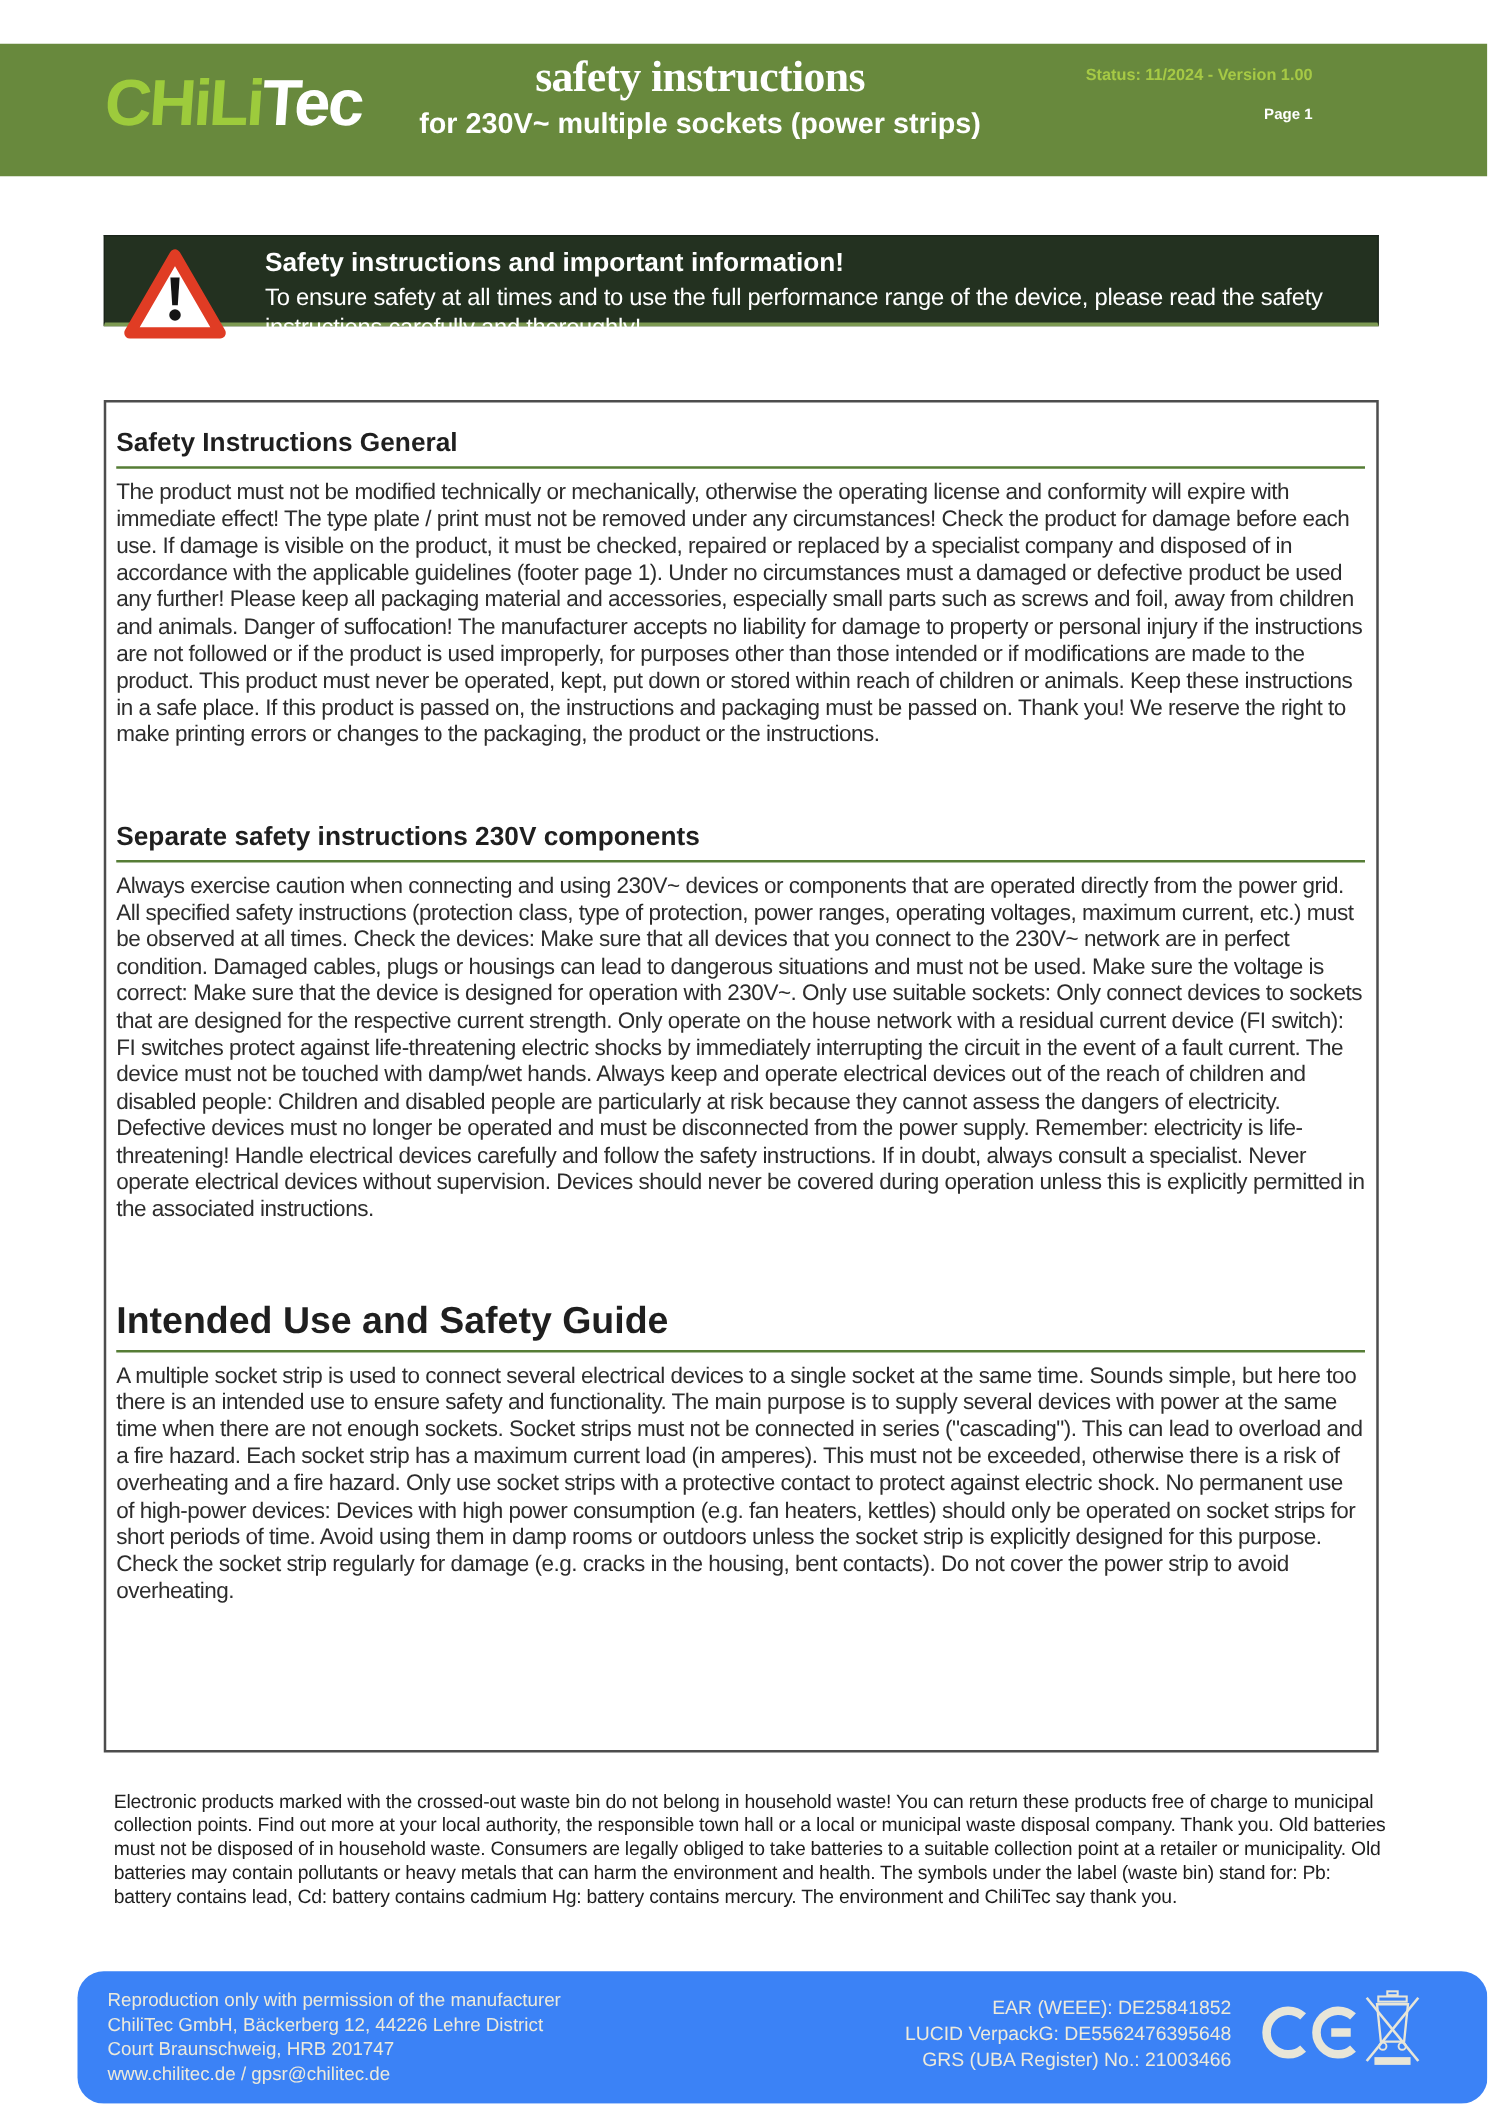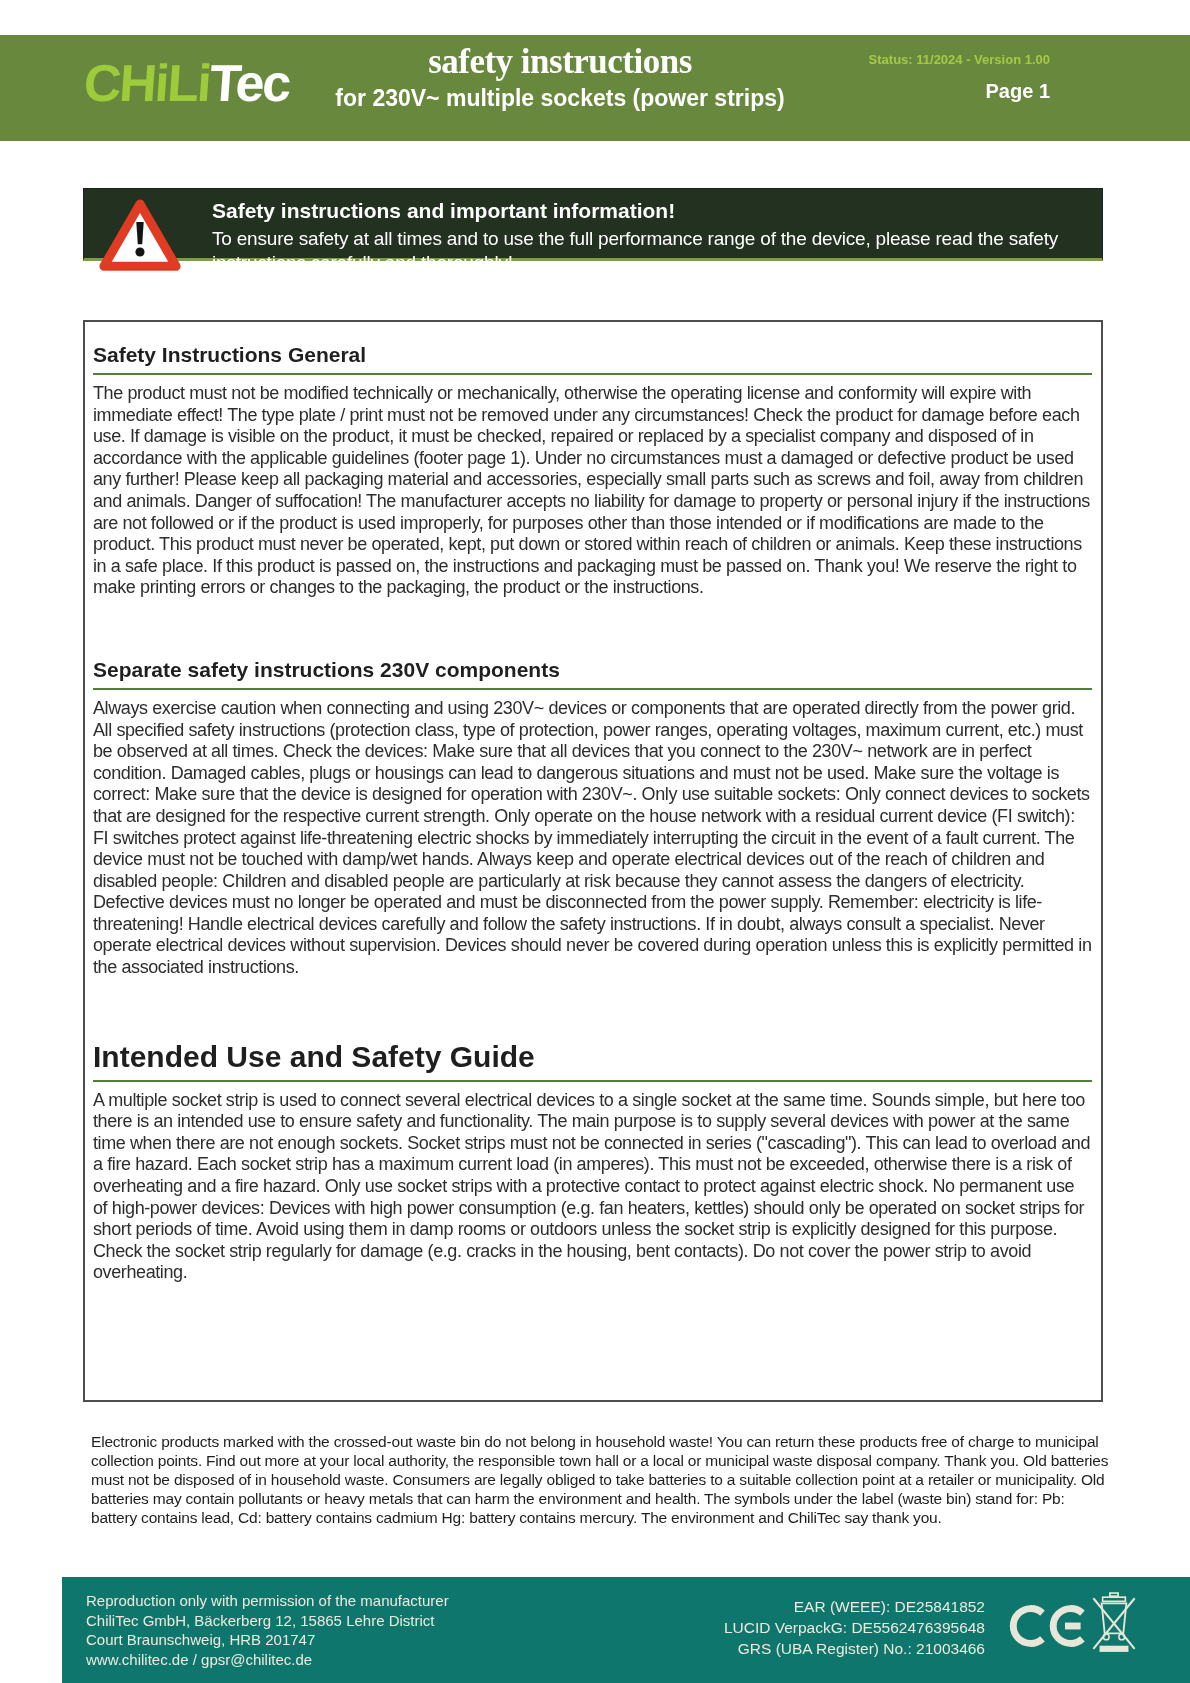--- a/index.html
+++ b/index.html
@@ -11,42 +11,42 @@
   .header{position:absolute;top:35px;left:0;width:1190px;height:106px;background:#68893d;}
   .logo{position:absolute;left:84px;top:22px;font-size:52px;font-weight:bold;
         letter-spacing:-2px;transform:skewX(-4deg);line-height:1;}
   .logo .lg1{color:#9dcb3c;}
   .logo .lg2{color:#ffffff;}
   .header-center{position:absolute;left:280px;top:7px;width:560px;text-align:center;color:#ffffff;}
   .header-title{font-size:35px;font-weight:bold;letter-spacing:-.5px;line-height:40px;font-family:Liberation Serif, serif;}
   .header-subtitle{font-size:23px;font-weight:bold;line-height:28px;margin-top:2px;}
   .header-right{position:absolute;right:140px;top:16px;text-align:right;}
   .status-line{color:#a6c945;font-weight:bold;font-size:13px;line-height:18px;}
-  .page-num{color:#ffffff;font-weight:bold;font-size:20px;line-height:18px;margin-top:13px;}
+  .page-num{color:#ffffff;font-weight:bold;font-size:12px;line-height:18px;margin-top:13px;}
   
   .warning-box{position:absolute;left:83px;top:188px;width:1020px;height:73px;
     background:#233120;border:1px solid #1a241a;border-bottom:3px solid #7d9a52;box-sizing:border-box;}
   .warning-icon{position:absolute;left:15px;top:9px;width:82px;height:76px;}
   .warning-text{position:absolute;left:128px;top:9px;right:18px;color:#ffffff;}
   .warning-title{font-size:21px;font-weight:bold;line-height:26px;margin-bottom:3px;}
   .warning-body{font-size:19px;line-height:24px;letter-spacing:-.2px;}
   
   .main-box{position:absolute;left:83px;top:320px;width:1020px;height:1082px;
     border:2px solid #4d4d4d;box-sizing:border-box;padding:20px 9px 0 8px;}
   .section-heading{font-size:21px;font-weight:bold;color:#1f1f1f;line-height:26px;margin:0;}
   .section.large .section-heading{font-size:30px;line-height:36px;}
   .rule{height:2px;background:#567d36;margin:5px 0 8px 0;}
   .section p{margin:0;font-size:18px;line-height:21.6px;letter-spacing:-.4px;color:#2d2d2d;}
   .section + .section{margin-top:58px;}
   .section.large{margin-top:60px;}
   
   .disposal{position:absolute;left:91px;top:1432px;width:1022px;
     font-size:15.5px;line-height:19px;letter-spacing:-.2px;color:#1f1f1f;}
   
-  .footer{position:absolute;left:62px;top:1577px;width:1128px;height:106px;background:#0f766e;}
+  .footer{position:absolute;left:62px;top:1577px;width:1128px;height:106px;background:#3b82f6;border-radius:21px;}
   .footer-left{position:absolute;left:24px;top:14px;color:#edeadb;font-size:15px;line-height:19.5px;}
   .footer-right{position:absolute;left:0;top:19px;width:923px;text-align:right;
     color:#edeadb;font-size:15.5px;line-height:21px;}
   .ce-mark{position:absolute;left:947px;top:21px;width:78px;height:56px;}
   .weee-icon{position:absolute;left:1029px;top:14px;width:46px;height:64px;}
 </style>
 </head>
 <body>
 
 <div class="page">
@@ -93,21 +93,21 @@
       <div class="rule"></div>
       <p>A multiple socket strip is used to connect several electrical devices to a single socket at the same time. Sounds simple, but here too there is an intended use to ensure safety and functionality. The main purpose is to supply several devices with power at the same time when there are not enough sockets. Socket strips must not be connected in series ("cascading"). This can lead to overload and a fire hazard. Each socket strip has a maximum current load (in amperes). This must not be exceeded, otherwise there is a risk of overheating and a fire hazard. Only use socket strips with a protective contact to protect against electric shock. No permanent use of high-power devices: Devices with high power consumption (e.g. fan heaters, kettles) should only be operated on socket strips for short periods of time. Avoid using them in damp rooms or outdoors unless the socket strip is explicitly designed for this purpose. Check the socket strip regularly for damage (e.g. cracks in the housing, bent contacts). Do not cover the power strip to avoid overheating.</p>
     </div>
   </div>
 
   <div class="disposal">Electronic products marked with the crossed-out waste bin do not belong in household waste! You can return these products free of charge to municipal collection points. Find out more at your local authority, the responsible town hall or a local or municipal waste disposal company. Thank you. Old batteries must not be disposed of in household waste. Consumers are legally obliged to take batteries to a suitable collection point at a retailer or municipality. Old batteries may contain pollutants or heavy metals that can harm the environment and health. The symbols under the label (waste bin) stand for: Pb: battery contains lead, Cd: battery contains cadmium Hg: battery contains mercury. The environment and ChiliTec say thank you.</div>
 
   <div class="footer">
     <div class="footer-left">
       <div>Reproduction only with permission of the manufacturer</div>
-      <div>ChiliTec GmbH, Bäckerberg 12, 15865 Lehre District</div>
+      <div>ChiliTec GmbH, Bäckerberg 12, 44226 Lehre District</div>
       <div>Court Braunschweig, HRB 201747</div>
       <div>www.chilitec.de / gpsr@chilitec.de</div>
     </div>
     <div class="footer-right">
       <div>EAR (WEEE): DE25841852</div>
       <div>LUCID VerpackG: DE5562476395648</div>
       <div>GRS (UBA Register) No.: 21003466</div>
     </div>
     <svg class="ce-mark" viewBox="0 0 170 100" aria-hidden="true">
       <path d="M73 22 A 38 38 0 1 0 73 78" fill="none" stroke="#e8e6d8" stroke-width="15"></path>

